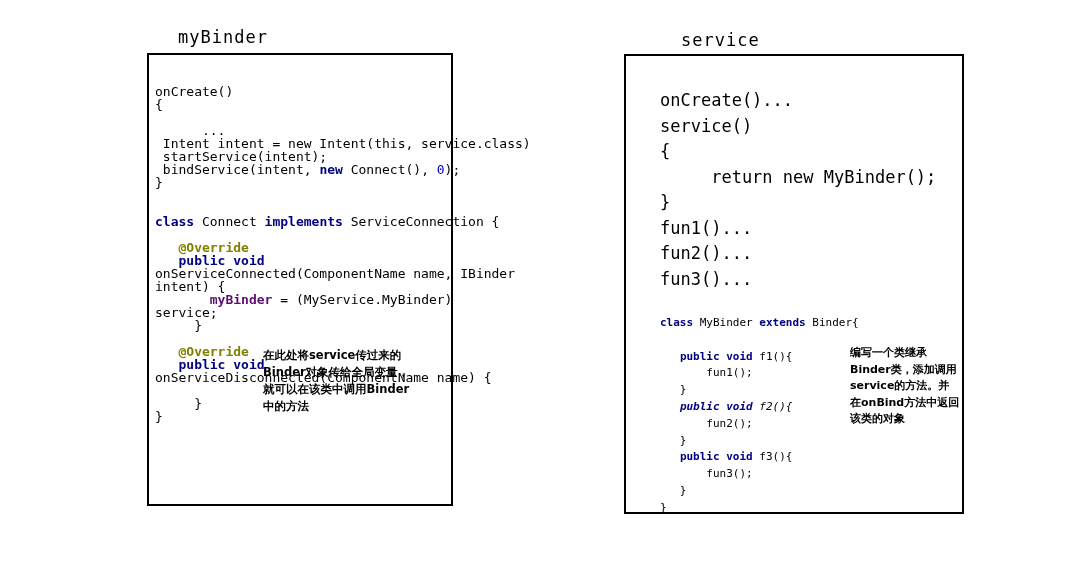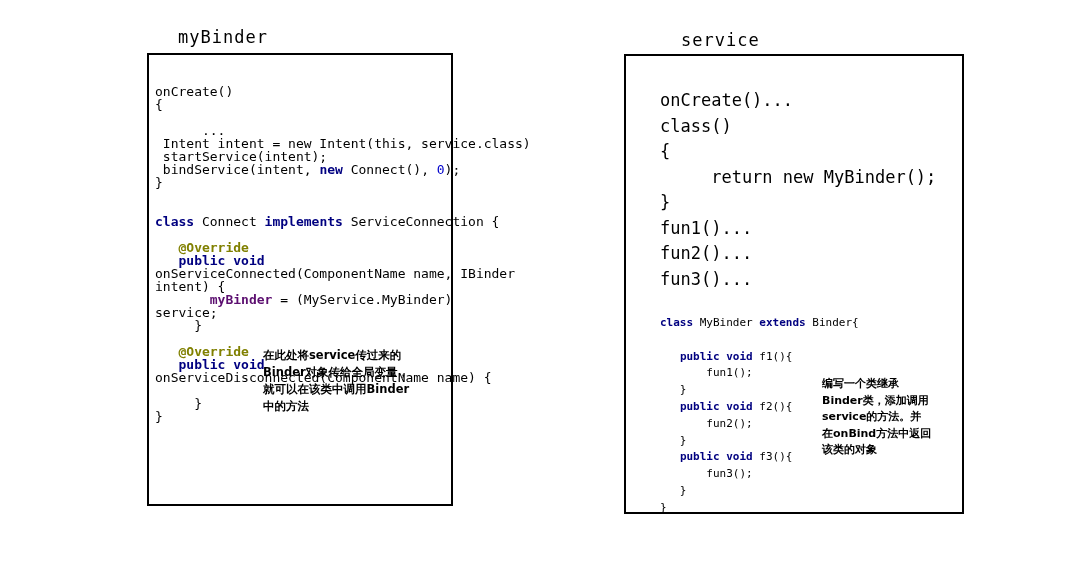--- a/index.html
+++ b/index.html
@@ -102,40 +102,40 @@
 Binder对象传给全局变量，
 就可以在该类中调用Binder
 中的方法</div>
 </div>
 
 <div class="panel-title" id="title-service">service</div>
 
 <div class="code-box" id="box-service">
   <div id="service-code-large">
       <div class="code-line rcode-big" style="left: 34px; top: 36px;"><span class="plain">onCreate()...</span></div>
-      <div class="code-line rcode-big" style="left: 34px; top: 61.5px;"><span class="plain">class()</span></div>
+      <div class="code-line rcode-big" style="left: 34px; top: 61.5px;"><span class="plain">service()</span></div>
       <div class="code-line rcode-big" style="left: 34px; top: 87px;"><span class="plain">{</span></div>
       <div class="code-line rcode-big" style="left: 34px; top: 112.5px;"><span class="plain">     return new MyBinder();</span></div>
       <div class="code-line rcode-big" style="left: 34px; top: 138px;"><span class="plain">}</span></div>
       <div class="code-line rcode-big" style="left: 34px; top: 163.5px;"><span class="plain">fun1()...</span></div>
       <div class="code-line rcode-big" style="left: 34px; top: 189px;"><span class="plain">fun2()...</span></div>
       <div class="code-line rcode-big" style="left: 34px; top: 214.5px;"><span class="plain">fun3()...</span></div>
     </div>
   <div id="service-code-small">
       <div class="code-line rcode-sm" style="left: 34px; top: 260px;"><span class="kw">class</span><span class="plain"> MyBinder </span><span class="kw">extends</span><span class="plain"> Binder{</span></div>
       <div class="code-line rcode-sm" style="left: 34px; top: 276.8px;"><span class="plain"></span></div>
       <div class="code-line rcode-sm" style="left: 34px; top: 293.6px;"><span class="plain">   </span><span class="kw">public void</span><span class="plain"> f1(){</span></div>
       <div class="code-line rcode-sm" style="left: 34px; top: 310.4px;"><span class="plain">       fun1();</span></div>
       <div class="code-line rcode-sm" style="left: 34px; top: 327.2px;"><span class="plain">   }</span></div>
-      <div class="code-line rcode-sm" style="left: 34px; top: 344px;"><span class="plain">   </span><span class="kw">public void</span><span class="plain"> f2(){</span></div>
+      <div class="code-line rcode-sm" style="left: 34px; top: 344px; font-style: italic;"><span class="plain">   </span><span class="kw">public void</span><span class="plain"> f2(){</span></div>
       <div class="code-line rcode-sm" style="left: 34px; top: 360.8px;"><span class="plain">       fun2();</span></div>
       <div class="code-line rcode-sm" style="left: 34px; top: 377.6px;"><span class="plain">   }</span></div>
       <div class="code-line rcode-sm" style="left: 34px; top: 394.4px;"><span class="plain">   </span><span class="kw">public void</span><span class="plain"> f3(){</span></div>
       <div class="code-line rcode-sm" style="left: 34px; top: 411.2px;"><span class="plain">       fun3();</span></div>
       <div class="code-line rcode-sm" style="left: 34px; top: 428px;"><span class="plain">   }</span></div>
       <div class="code-line rcode-sm" style="left: 34px; top: 444.8px;"><span class="plain">}</span></div>
     </div>
-  <div class="note note-right" id="note-service" style="left: 196px; top: 289px; margin-top: 31px;">编写一个类继承
+  <div class="note note-right" id="note-service" style="left: 224px; top: 289px;">编写一个类继承
 Binder类，添加调用
 service的方法。并
 在onBind方法中返回
 该类的对象</div>
 </div>
 
 </body></html>

